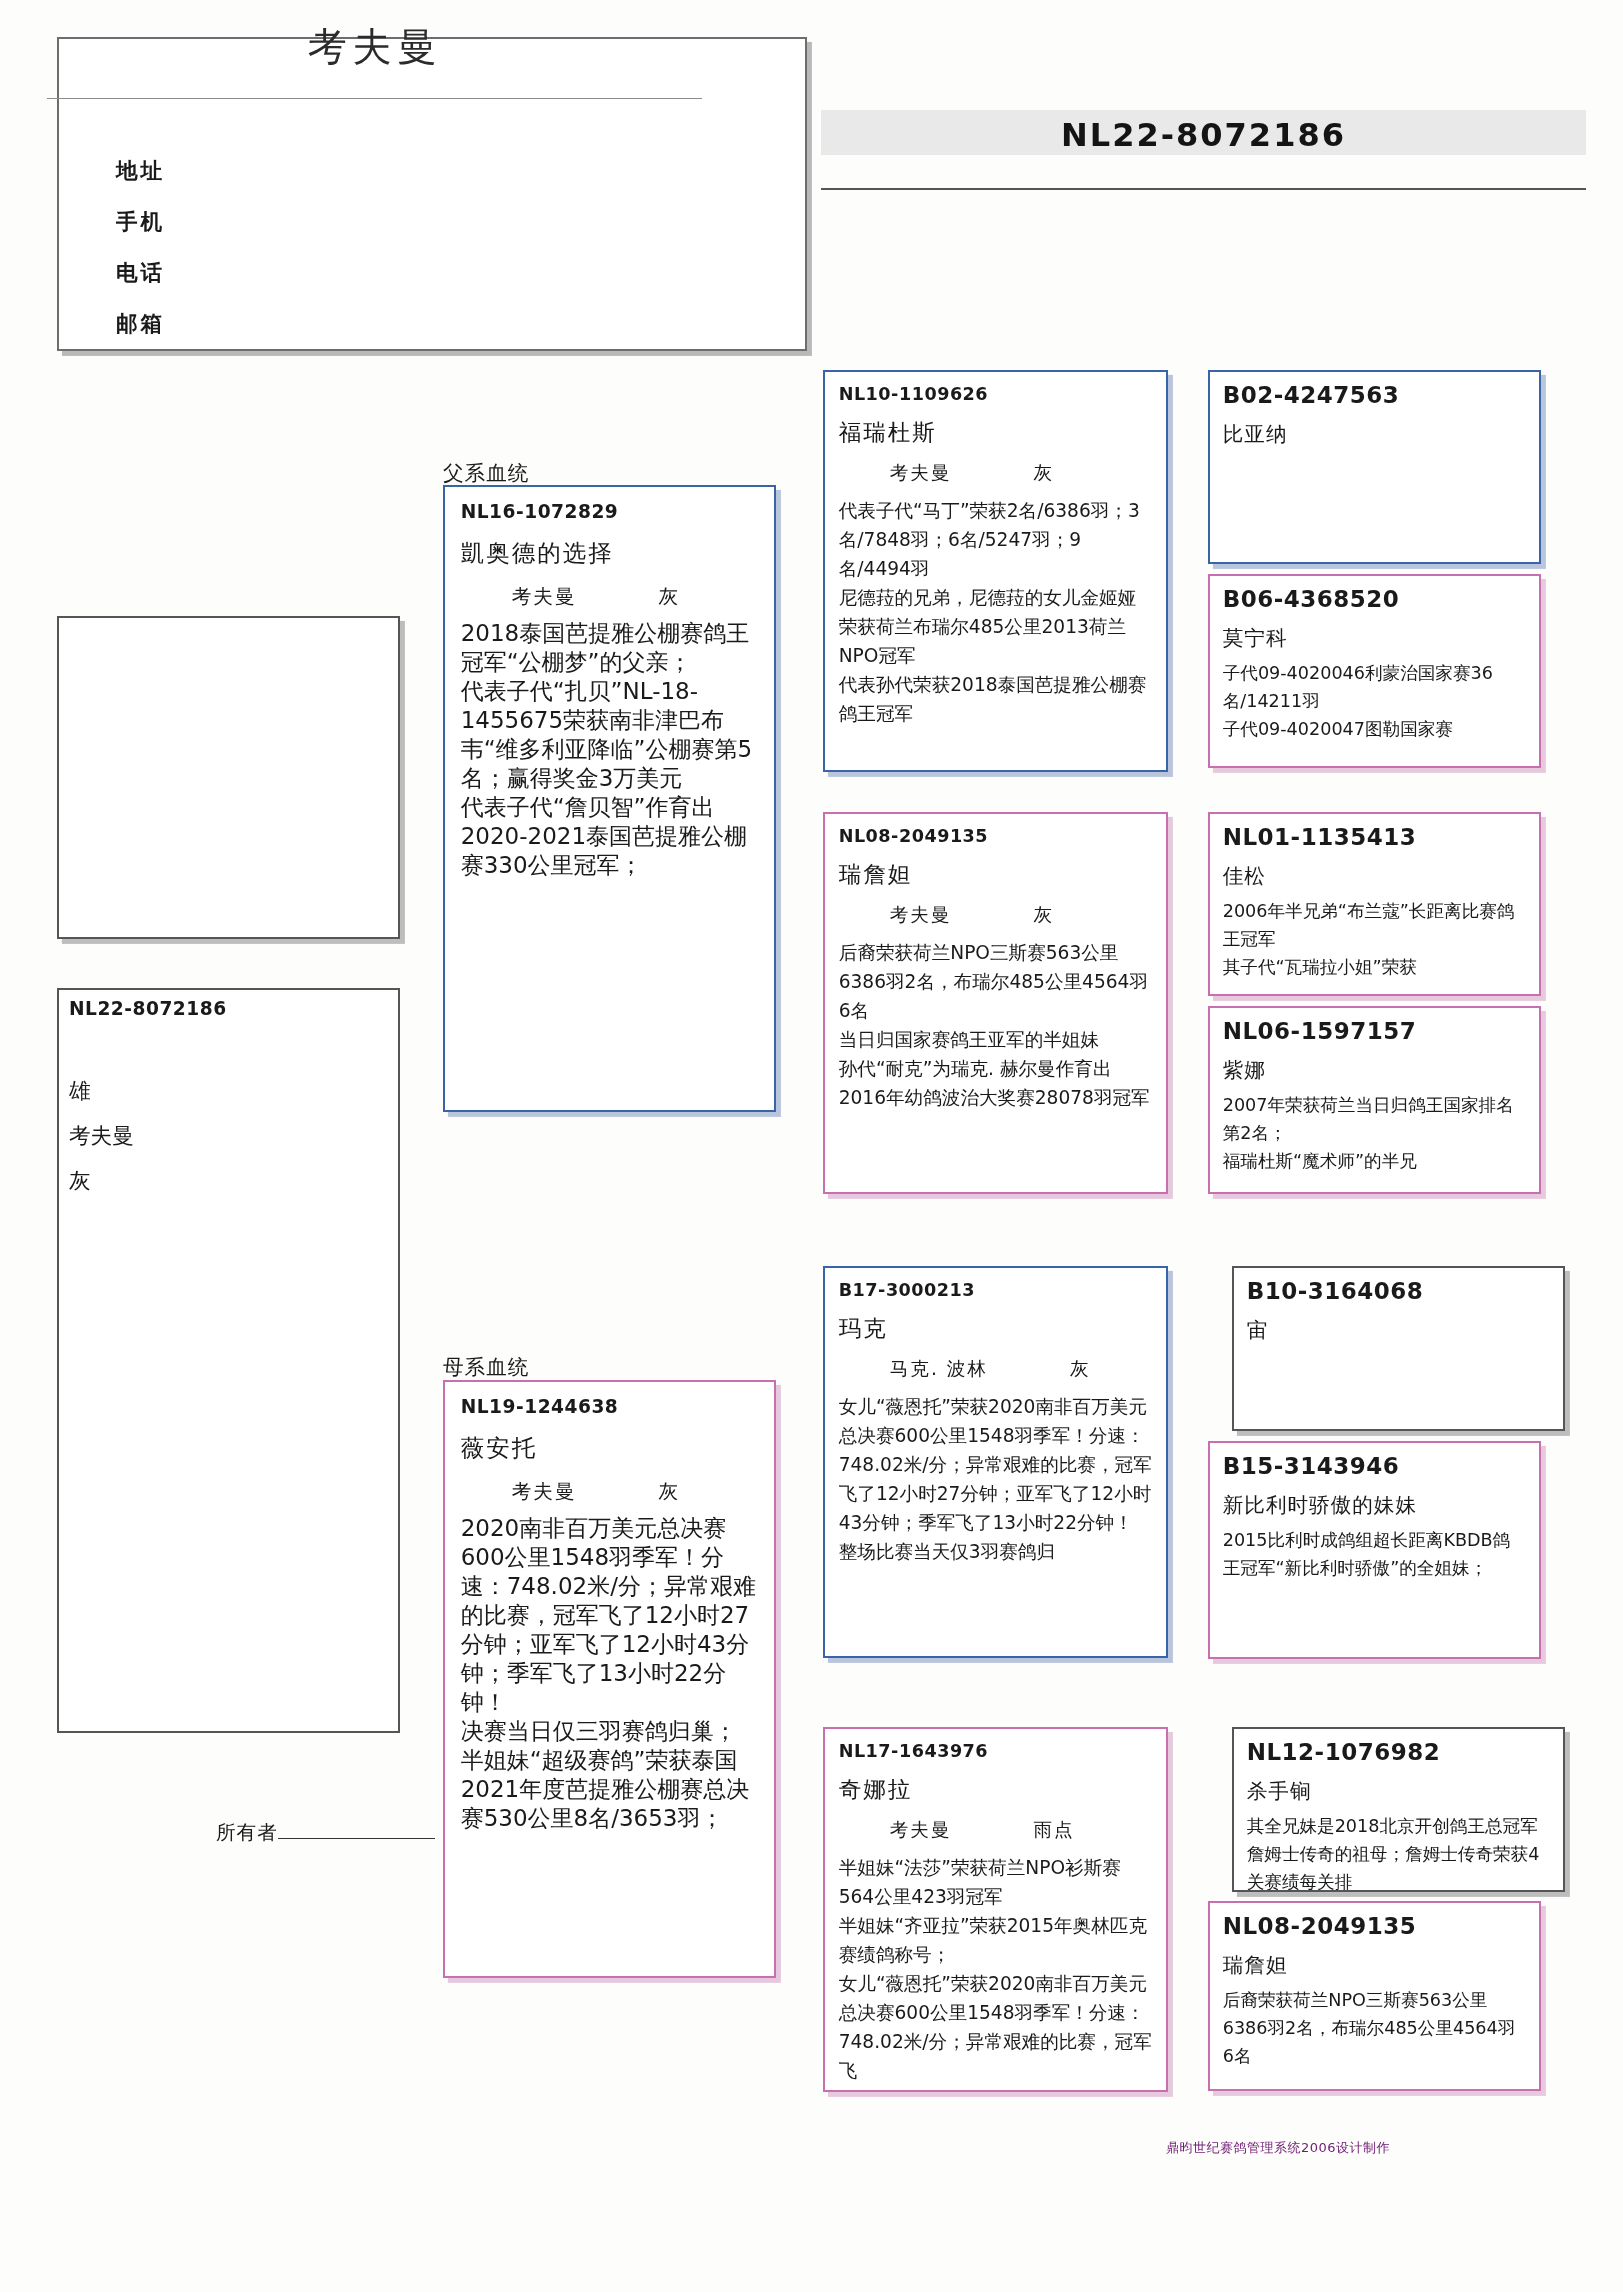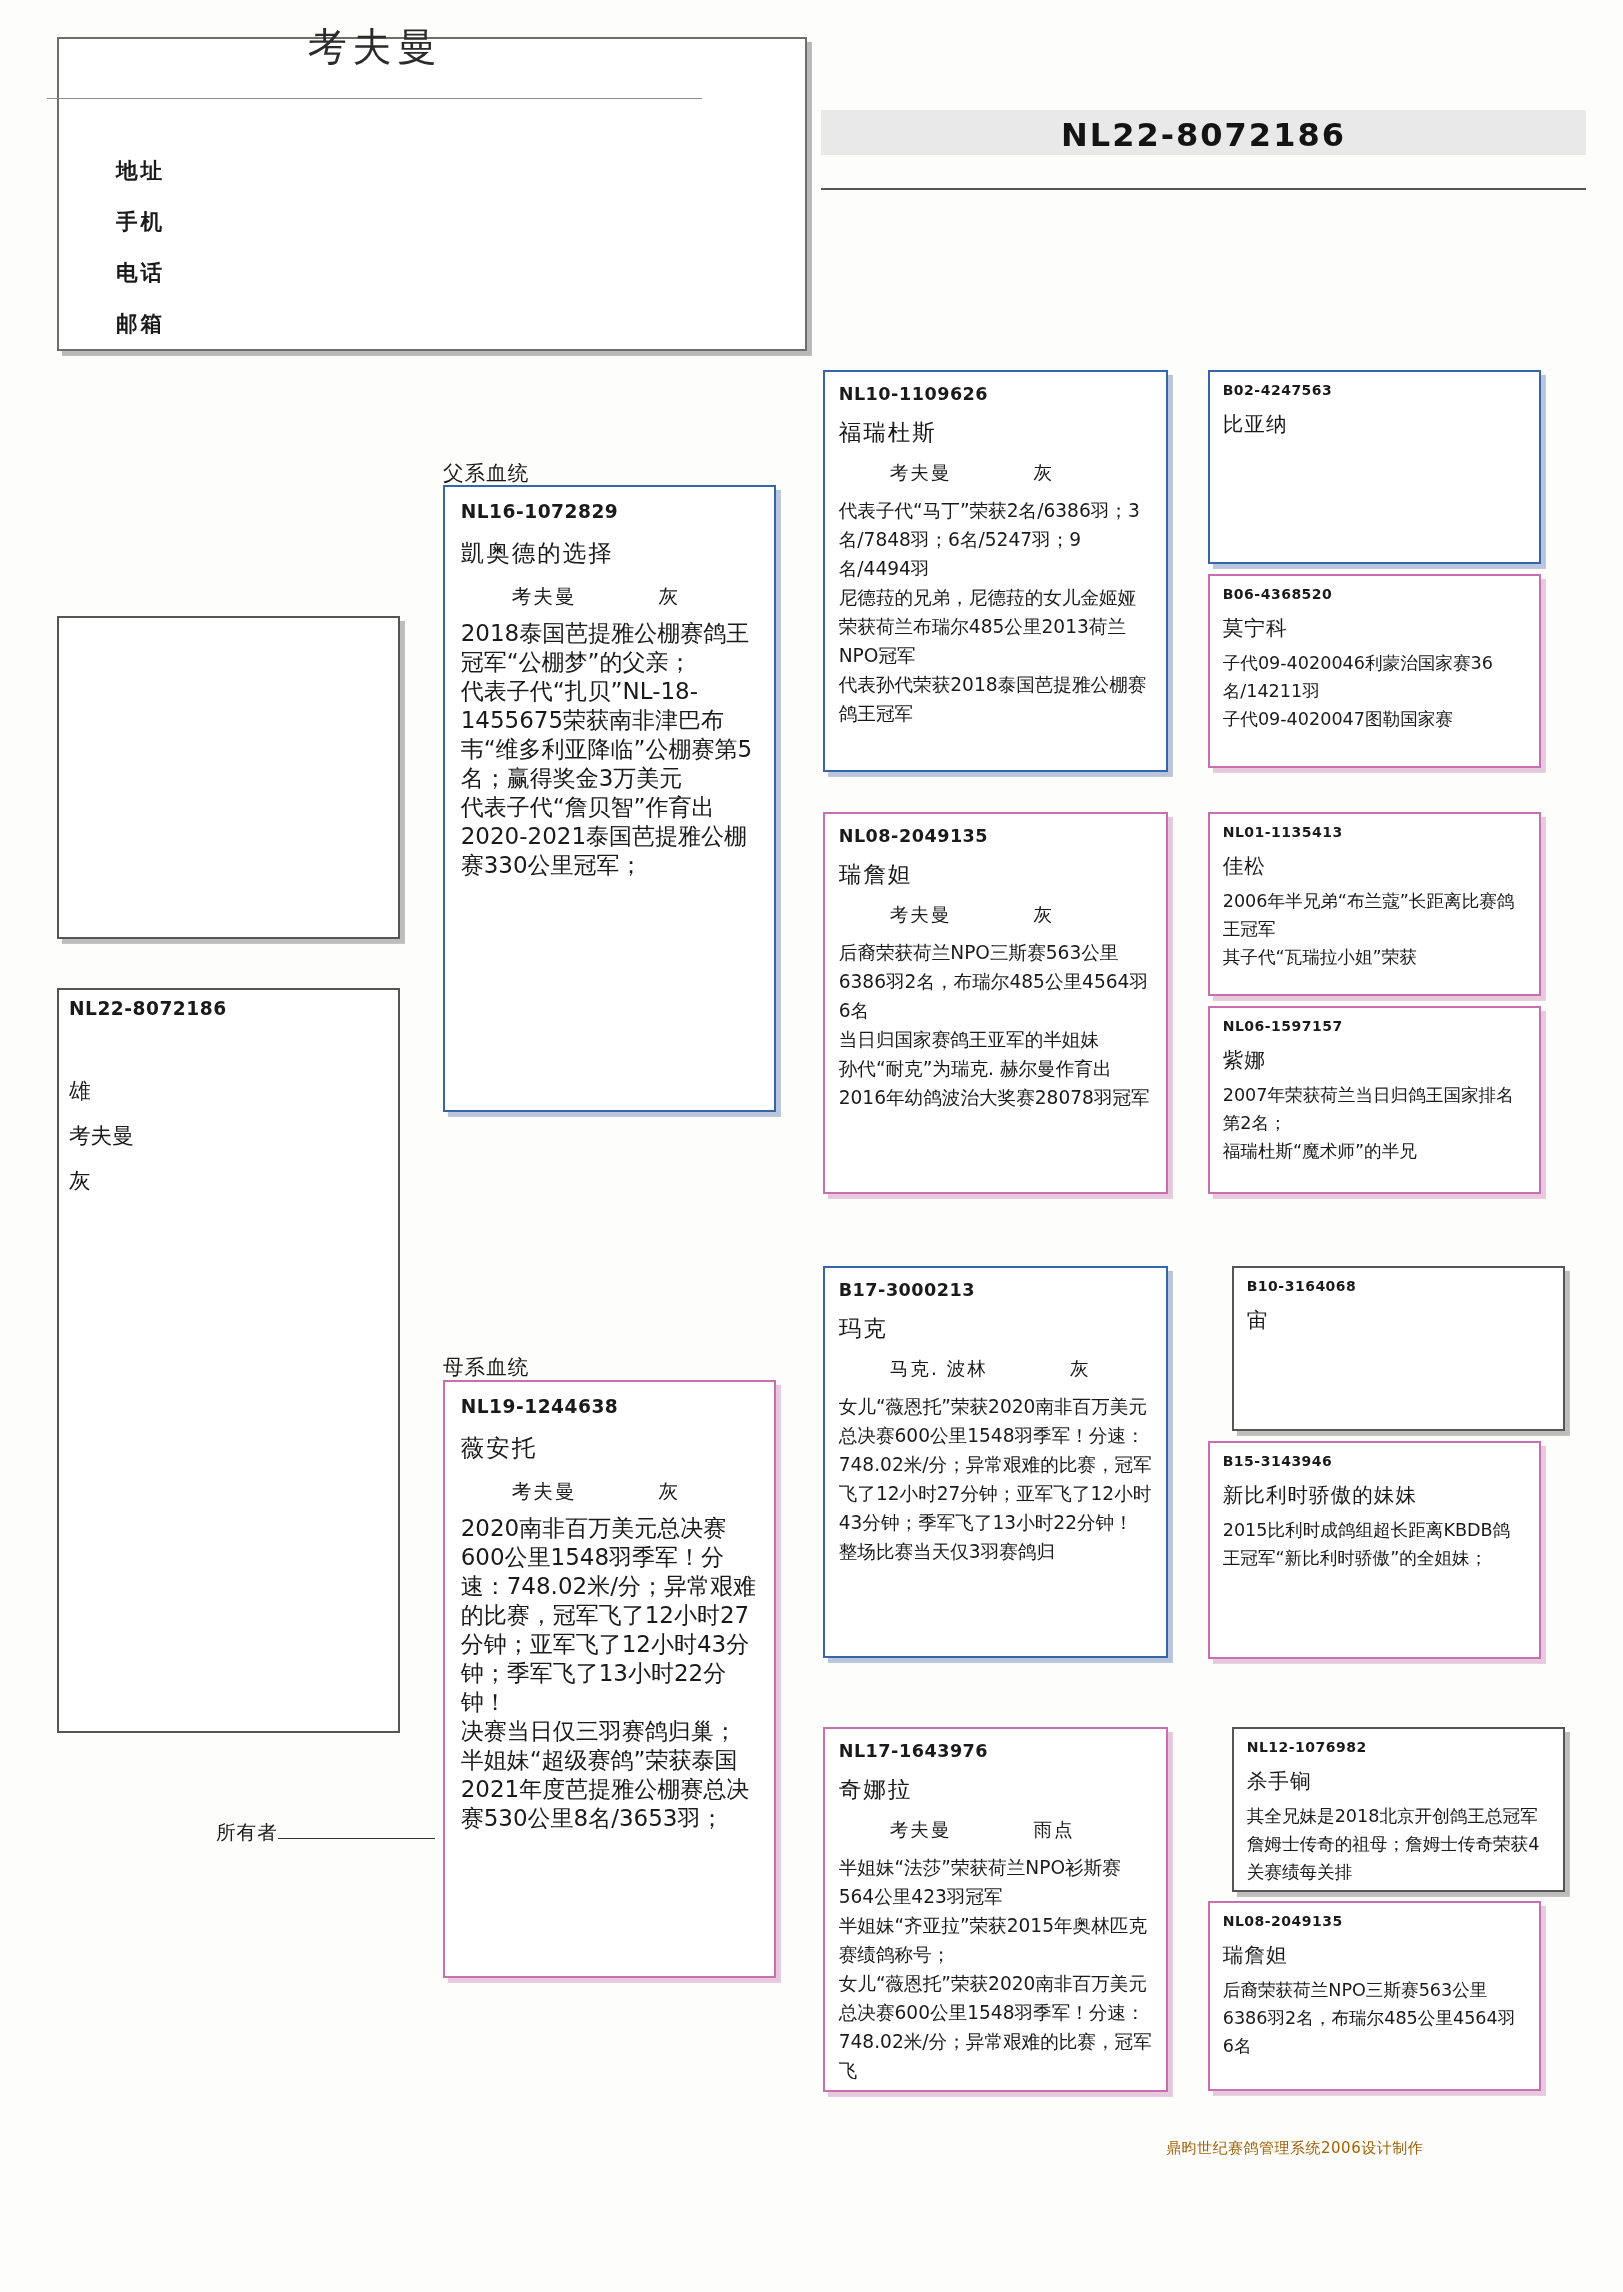--- a/index.html
+++ b/index.html
@@ -147,23 +147,23 @@
     position: absolute;
     font-size: 20.6px;
     letter-spacing: 1px;
   }
   .sire-label { left: 443px; top: 459px; }
   .dam-label  { left: 443px; top: 1353px; }
 
   .footer {
     position: absolute;
     left: 1166px; top: 2139px;
-    font-size: 15px;
+    font-size: 13px;
     letter-spacing: 0.5px;
-    color: #a16207;
+    color: #701a75;
   }
 
   
   .g1 {
     width: 333px;
     padding: 13.7px 15.7px 9.8px 15.7px;
   }
   .g1 .hdr { font-size: 18.6px; }
   .g1 .nm1 { font-size: 23.5px; margin-top: 15.7px; letter-spacing: 2px; }
   .g1 .nm2 { font-size: 19.6px; margin-top: 13.7px; letter-spacing: 2px; }
@@ -177,21 +177,21 @@
   .g2 .hdr { font-size: 17.6px; }
   .g2 .nm1 { font-size: 22.5px; margin-top: 13.7px; letter-spacing: 2px; }
   .g2 .nm2 { font-size: 18.6px; margin-top: 11.8px; letter-spacing: 2px; }
   .g2 .body { font-size: 18.6px; line-height: 29px; margin-top: 9.8px; }
 
   
   .g3 {
     width: 333px;
     padding: 9.8px 12.7px 5.9px 12.7px;
   }
-  .g3 .hdr { font-size: 14px; }
+  .g3 .hdr { font-size: 23px; }
   .g3 .nm1 { font-size: 20.6px; margin-top: 11.8px; letter-spacing: 1px; }
   .g3 .body { font-size: 17.6px; line-height: 28px; margin-top: 7.8px; }
 
   .blue  { border: 2px solid #3a64a8; box-shadow: 4.9px 4.9px 0 0 #b8c5dc; }
   .pink  { border: 2px solid #c76fb0; box-shadow: 4.9px 4.9px 0 0 #e7c9de; }
   .plain { border: 2px solid #555; margin-left: 24px; }
   .shadow-grey { box-shadow: 4.9px 4.9px 0 0 #bdbdbd; }
 
   .nm-row { display: flex; }
   .nm-row .a { flex: 0 0 auto; }

